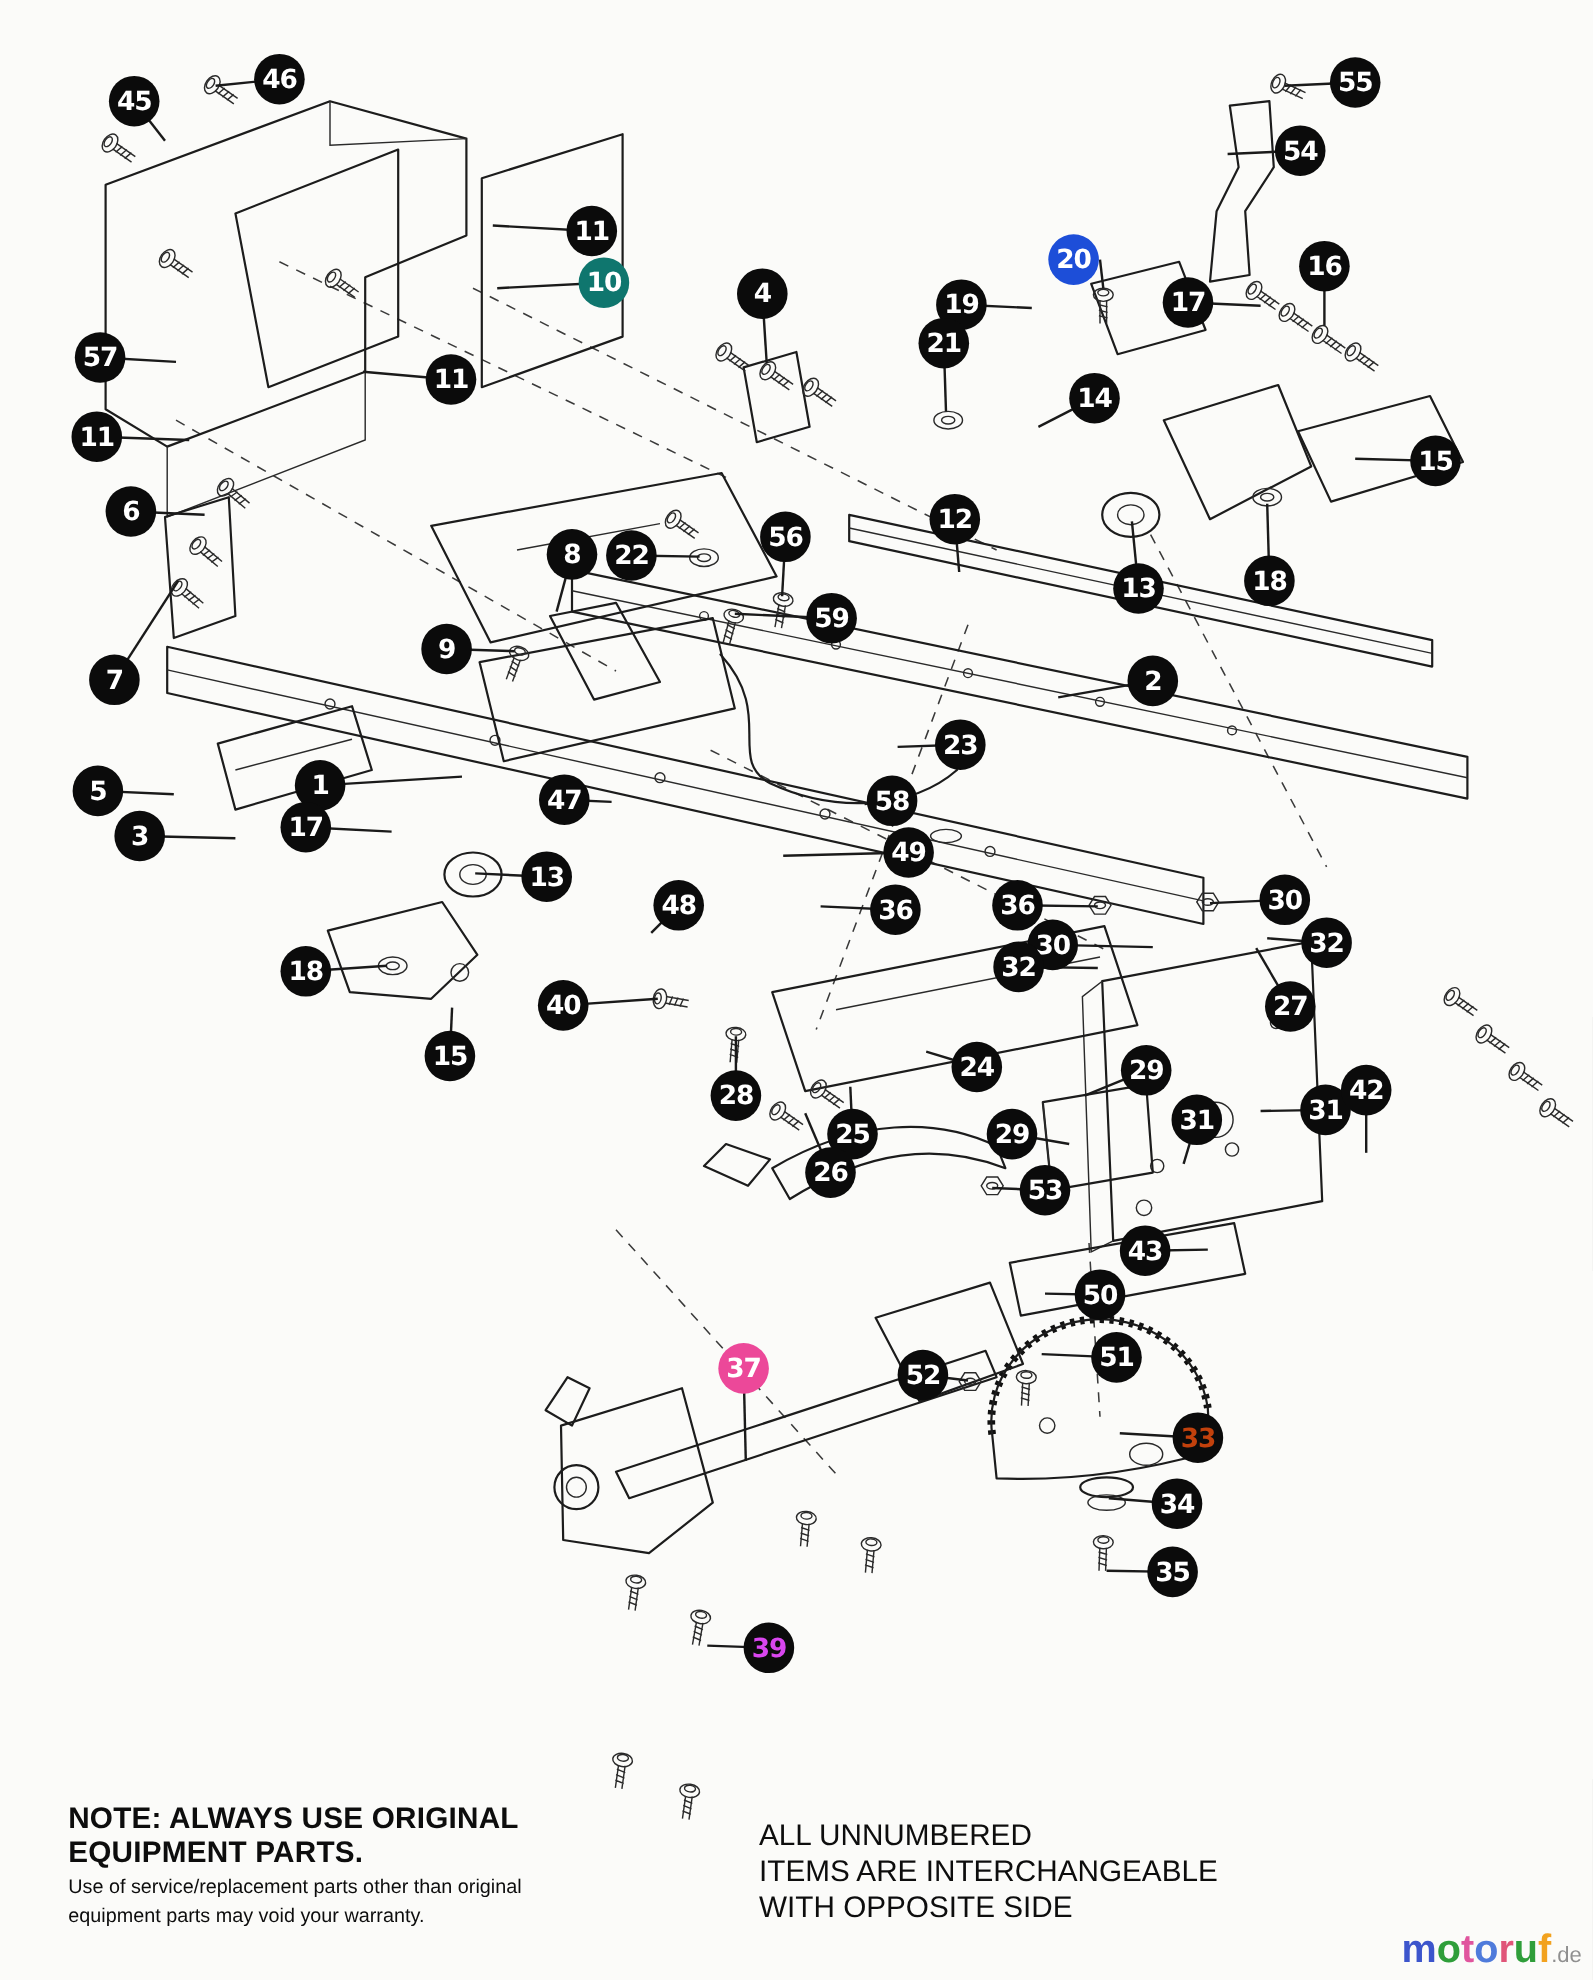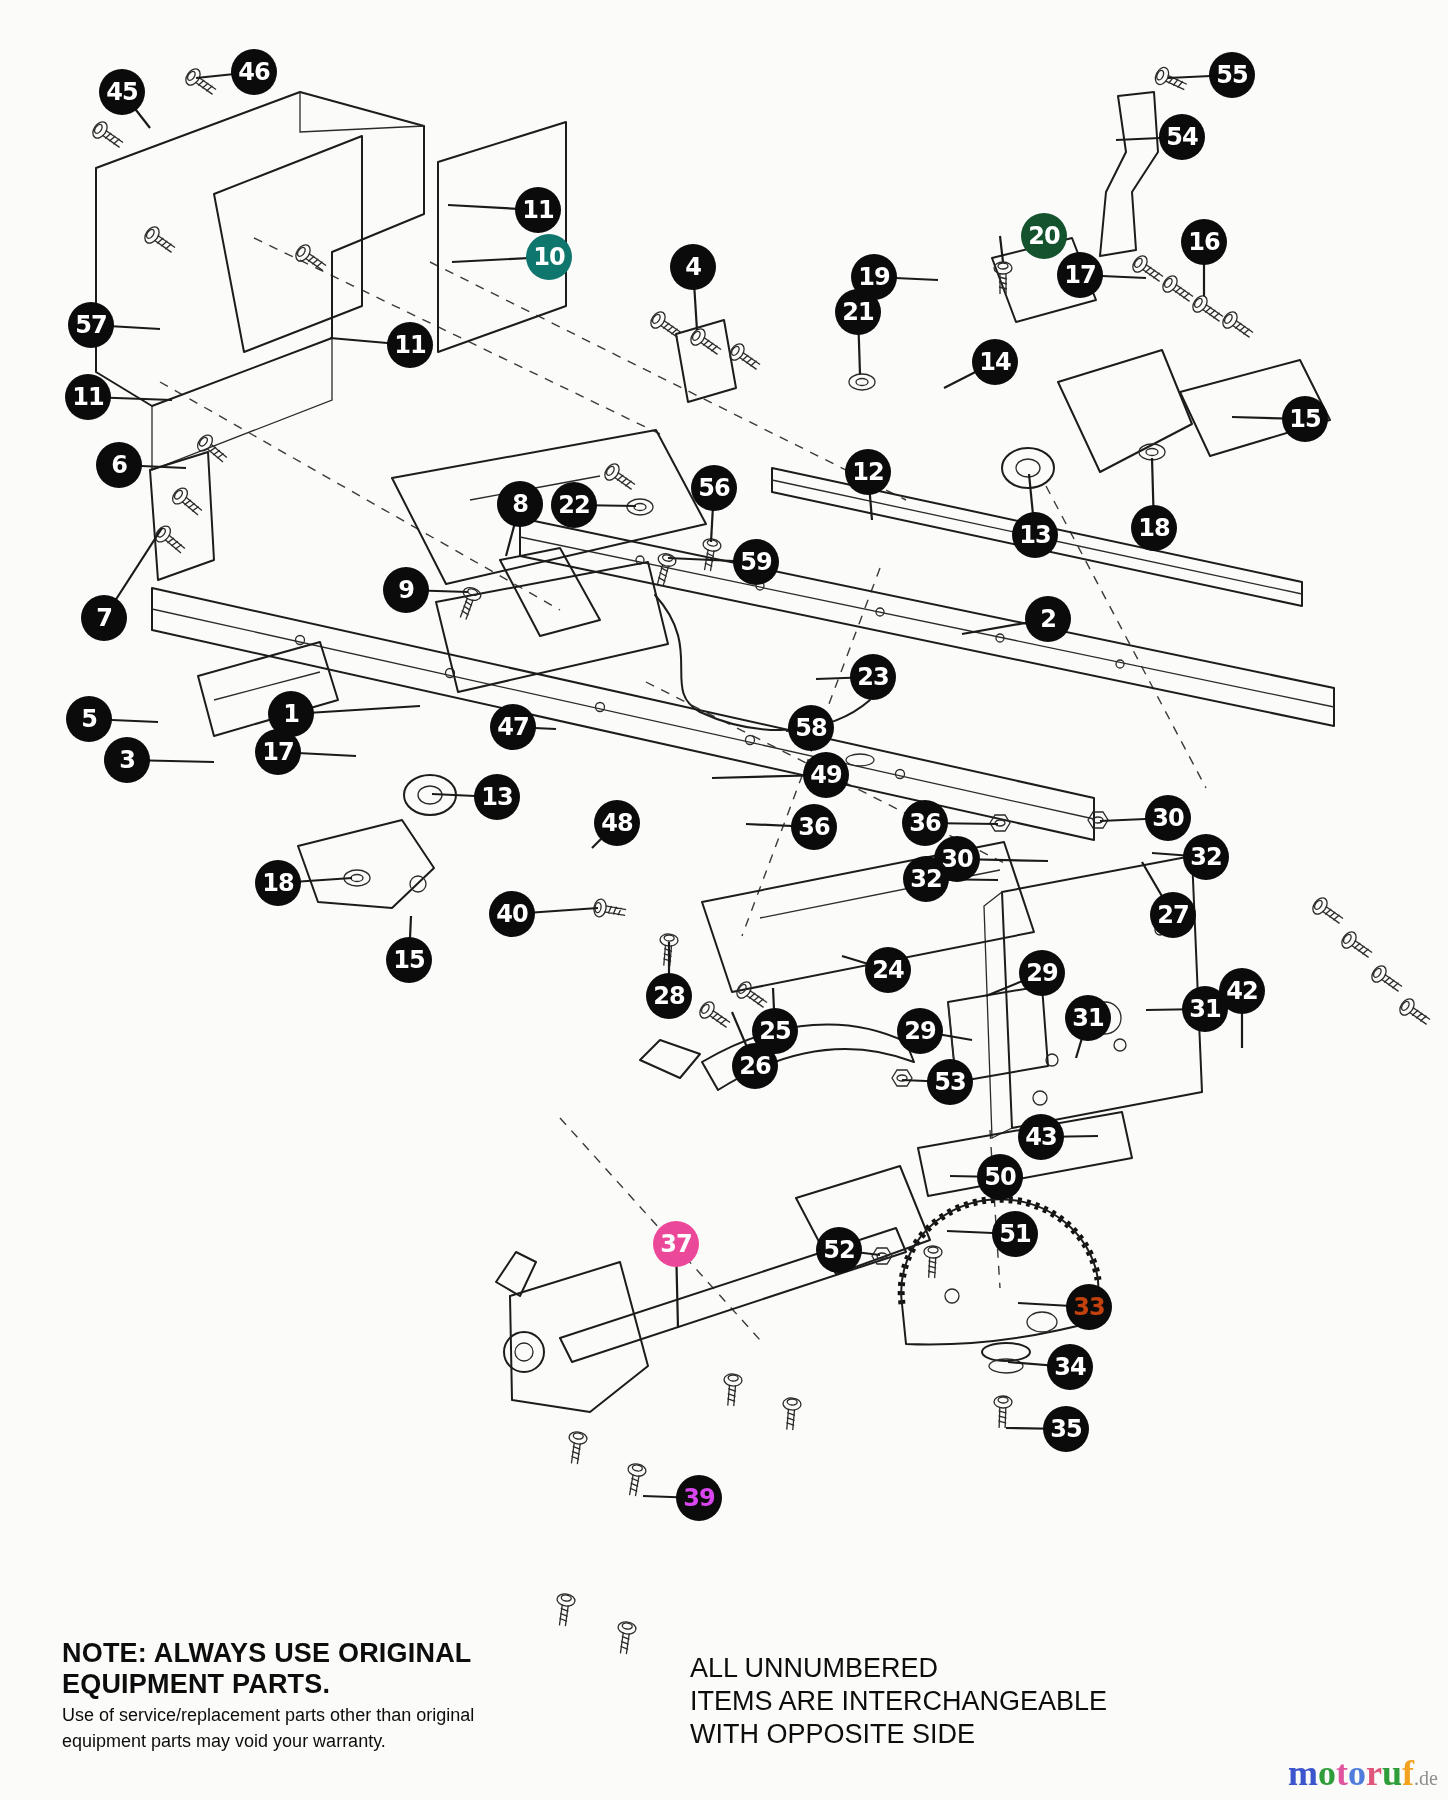--- a/index.html
+++ b/index.html
@@ -10,21 +10,21 @@
   .ln-thin{stroke:#2a2a2a;stroke-width:1.3;fill:none;}
   .dash{stroke:#3a3a3a;stroke-width:1.4;fill:none;stroke-dasharray:9 8;}
   .teeth{stroke:#111;stroke-width:7;fill:none;stroke-dasharray:4 5;}
   .callout{position:absolute;width:46px;height:46px;border-radius:50%;background:#0b0b0b;color:#fff;
            display:flex;align-items:center;justify-content:center;
            font:bold 24px "DejaVu Sans",sans-serif;transform:translate(-50%,-50%);letter-spacing:-1px;}
   .note-left{position:absolute;left:62px;top:1638px;width:560px;color:#0d0d0d;}
   .note-left .l1{font-size:27px;font-weight:bold;letter-spacing:.2px;}
   .note-left .l2,.note-left .l3{font-size:18px;margin-top:5px;}
   .note-right{position:absolute;left:690px;top:1652px;width:500px;text-align:left;color:#0d0d0d;font-size:27px;line-height:33px;}
-  .watermark{position:absolute;right:10px;bottom:4px;font-family:Liberation Serif, serif;font-weight:bold;font-size:36px;line-height:36px;}
+  .watermark{position:absolute;right:10px;bottom:4px;font-family:Liberation Sans, sans-serif;font-weight:bold;font-size:36px;line-height:36px;}
   .watermark .suffix{font-size:20px;font-weight:normal;}
 </style>
 </head>
 <body>
 
 <div class="canvas">
 
   <svg class="layer" width="1448" height="1800" viewBox="0 0 1448 1800">
     <defs>
       <g id="sym-screw">
@@ -261,21 +261,21 @@
       <line x1="699" y1="1498" x2="643" y2="1496" stroke="#1a1a1a" stroke-width="2.2"></line>
     </svg>
 
   <div id="callout-layer">
       <div class="callout" style="left: 122px; top: 92px; background: rgb(11, 11, 11); color: rgb(255, 255, 255);">45</div>
       <div class="callout" style="left: 254px; top: 72px; background: rgb(11, 11, 11); color: rgb(255, 255, 255);">46</div>
       <div class="callout" style="left: 1232px; top: 75px; background: rgb(11, 11, 11); color: rgb(255, 255, 255);">55</div>
       <div class="callout" style="left: 1182px; top: 137px; background: rgb(11, 11, 11); color: rgb(255, 255, 255);">54</div>
       <div class="callout" style="left: 538px; top: 210px; background: rgb(11, 11, 11); color: rgb(255, 255, 255);">11</div>
       <div class="callout" style="left: 549px; top: 257px; background: #0f766e; color: rgb(255, 255, 255);">10</div>
-      <div class="callout" style="left: 1044px; top: 236px; background: #14532d; color: rgb(255, 255, 255);">20</div>
+      <div class="callout" style="left: 976px; top: 236px; background: #1d4ed8; color: rgb(255, 255, 255);">20</div>
       <div class="callout" style="left: 1204px; top: 242px; background: rgb(11, 11, 11); color: rgb(255, 255, 255);">16</div>
       <div class="callout" style="left: 874px; top: 277px; background: rgb(11, 11, 11); color: rgb(255, 255, 255);">19</div>
       <div class="callout" style="left: 1080px; top: 275px; background: rgb(11, 11, 11); color: rgb(255, 255, 255);">17</div>
       <div class="callout" style="left: 858px; top: 312px; background: rgb(11, 11, 11); color: rgb(255, 255, 255);">21</div>
       <div class="callout" style="left: 693px; top: 267px; background: rgb(11, 11, 11); color: rgb(255, 255, 255);">4</div>
       <div class="callout" style="left: 91px; top: 325px; background: rgb(11, 11, 11); color: rgb(255, 255, 255);">57</div>
       <div class="callout" style="left: 410px; top: 345px; background: rgb(11, 11, 11); color: rgb(255, 255, 255);">11</div>
       <div class="callout" style="left: 995px; top: 362px; background: rgb(11, 11, 11); color: rgb(255, 255, 255);">14</div>
       <div class="callout" style="left: 88px; top: 397px; background: rgb(11, 11, 11); color: rgb(255, 255, 255);">11</div>
       <div class="callout" style="left: 1305px; top: 419px; background: rgb(11, 11, 11); color: rgb(255, 255, 255);">15</div>

